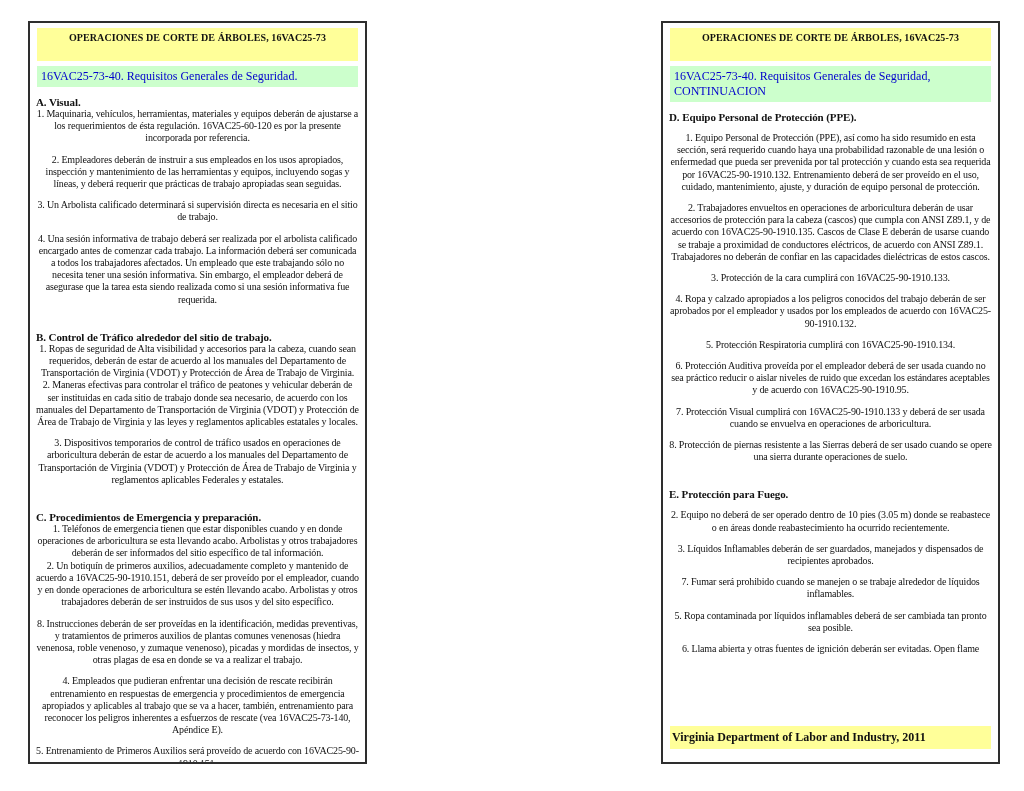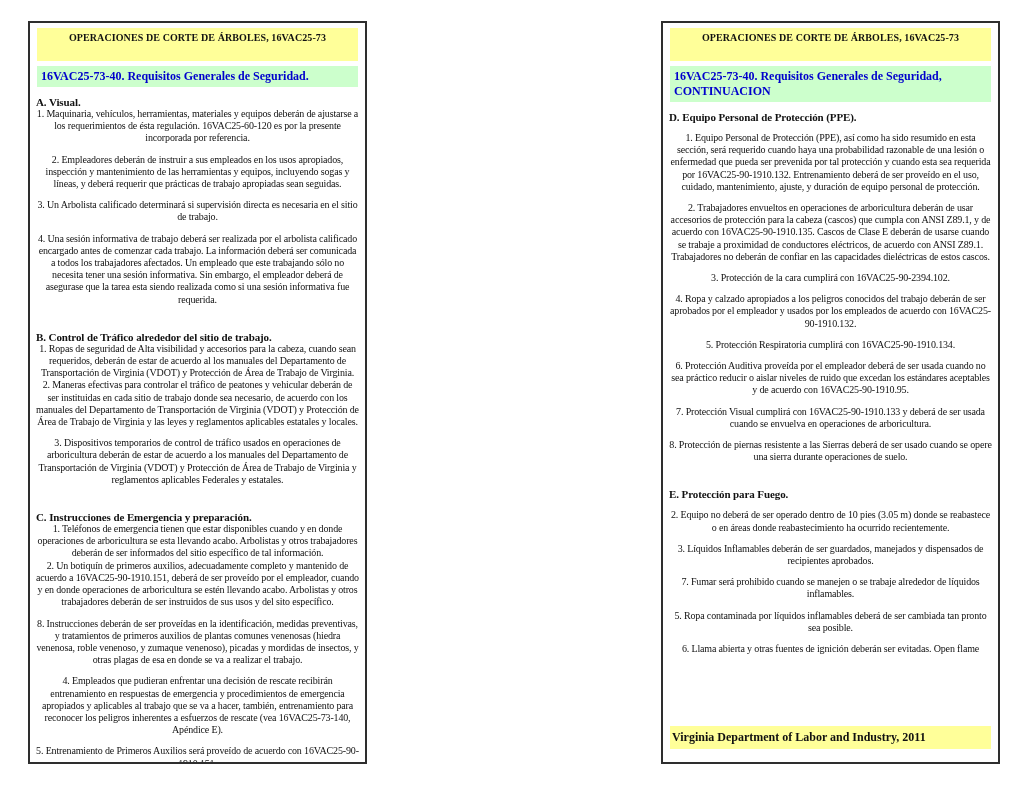--- a/index.html
+++ b/index.html
@@ -39,21 +39,21 @@
     font-size: 10px;
     text-align: center;
     padding: 4px 2px 18px 2px;
     margin: 1px 1px 5px 1px;
     letter-spacing: 0.1px;
     white-space: nowrap;
   }
   .subtitle-bar {
     background: var(--green);
     color: var(--blue);
-    font-weight: bold;
+    font-weight: normal;
     font-size: 12px;
     padding: 3px 4px 3px 4px;
     margin: 0 1px 7px 1px;
     white-space: pre-line;
     line-height: 1.25;
   }
 
   .sections { display: block; }
   .section-heading {
     font-weight: bold;
@@ -98,41 +98,41 @@
           <div class="para">3. Un Arbolista calificado determinará si supervisión directa es necesaria en el sitio de trabajo.</div>
           <div class="para">4. Una sesión informativa de trabajo deberá ser realizada por el arbolista calificado encargado antes de comenzar cada trabajo. La información deberá ser comunicada a todos los trabajadores  afectados. Un empleado que este trabajando sólo no necesita tener una sesión informativa. Sin embargo, el empleador deberá de asegurase que la tarea esta siendo realizada como si una sesión informativa fue requerida.</div>
         </div>
         <div class="section">
           <div class="section-heading">B. Control de Tráfico alrededor del sitio de trabajo.</div>
           <div class="para first">1. Ropas de seguridad de Alta visibilidad y accesorios para la cabeza, cuando sean requeridos, deberán de estar de acuerdo al los manuales del Departamento de Transportación de Virginia (VDOT) y Protección de Área de Trabajo de Virginia.
 2. Maneras efectivas para controlar el tráfico de peatones y vehicular deberán de ser instituidas en cada sitio de trabajo donde sea necesario, de acuerdo con los manuales del Departamento de Transportación de Virginia (VDOT) y Protección de Área de Trabajo de Virginia y las leyes y reglamentos aplicables estatales y locales.</div>
           <div class="para">3. Dispositivos temporarios de control de tráfico usados en operaciones de arboricultura deberán de estar de acuerdo a los manuales del Departamento de Transportación de Virginia (VDOT) y Protección de Área de Trabajo de Virginia y reglamentos aplicables Federales y estatales.</div>
         </div>
         <div class="section">
-          <div class="section-heading">C. Instrucciones de Emergencia y preparación.</div>
+          <div class="section-heading">C. Procedimientos de Emergencia y preparación.</div>
           <div class="para first">1. Teléfonos de emergencia tienen que estar disponibles cuando y en donde operaciones de arboricultura  se esta llevando acabo. Arbolistas y otros trabajadores deberán de ser informados del sitio específico de tal información.
 2. Un botiquín de primeros auxilios, adecuadamente completo y mantenido de acuerdo a 16VAC25-90-1910.151, deberá de ser proveído por el empleador, cuando y en donde operaciones de arboricultura se estén llevando acabo. Arbolistas y otros trabajadores deberán de ser instruidos de sus usos y del sito específico.</div>
           <div class="para">8. Instrucciones deberán de ser proveídas en la identificación, medidas preventivas, y tratamientos de primeros auxilios de plantas comunes venenosas (hiedra venenosa, roble venenoso, y zumaque venenoso), picadas y mordidas de insectos, y otras plagas de esa en donde se va a realizar el trabajo.</div>
           <div class="para">4. Empleados que pudieran enfrentar una decisión de rescate recibirán entrenamiento en respuestas de emergencia y procedimientos de emergencia apropiados y aplicables al trabajo que se va a hacer, también, entrenamiento para reconocer los peligros inherentes a esfuerzos de rescate (vea 16VAC25-73-140, Apéndice E).</div>
           <div class="para">5. Entrenamiento de Primeros Auxilios será proveído de acuerdo con 16VAC25-90-1910.151.</div>
         </div>
       </div>
     <div class="footer-bar">Virginia Department of Labor and Industry, 2011</div>
   </section>
 
   <section class="panel right">
     <div class="title-bar">OPERACIONES DE CORTE DE ÁRBOLES, 16VAC25-73</div>
     <div class="subtitle-bar">16VAC25-73-40. Requisitos  Generales de Seguridad,
 CONTINUACION</div>
     <div class="sections">
         <div class="section">
           <div class="section-heading">D. Equipo Personal de Protección (PPE).</div>
           <div class="para first">1. Equipo Personal de Protección  (PPE), así como ha sido resumido en esta sección, será requerido cuando haya una probabilidad razonable de una lesión o enfermedad que pueda ser prevenida por tal protección y cuando esta sea requerida por 16VAC25-90-1910.132. Entrenamiento deberá de ser proveído en el uso, cuidado, mantenimiento, ajuste, y duración de equipo personal de protección.</div>
           <div class="para">2. Trabajadores envueltos en operaciones de arboricultura deberán de usar accesorios de protección para la cabeza (cascos) que cumpla con ANSI Z89.1, y de acuerdo con 16VAC25-90-1910.135. Cascos de Clase E deberán de usarse cuando se trabaje a proximidad de conductores eléctricos, de acuerdo con ANSI Z89.1. Trabajadores no deberán de confiar en las capacidades dieléctricas de estos cascos.</div>
-          <div class="para">3. Protección de la cara cumplirá con 16VAC25-90-2394.102.</div>
+          <div class="para">3. Protección de la cara cumplirá con 16VAC25-90-1910.133.</div>
           <div class="para">4. Ropa y calzado apropiados a los peligros conocidos del trabajo deberán de ser aprobados por el empleador y usados por los empleados de acuerdo con 16VAC25-90-1910.132.</div>
           <div class="para">5. Protección Respiratoria cumplirá con 16VAC25-90-1910.134.</div>
           <div class="para">6. Protección Auditiva proveída por el empleador deberá de ser usada cuando no sea práctico reducir o aislar niveles de ruido que excedan los estándares aceptables y de acuerdo con 16VAC25-90-1910.95.</div>
           <div class="para">7. Protección Visual cumplirá con 16VAC25-90-1910.133 y deberá de ser usada cuando se envuelva en operaciones de arboricultura.</div>
           <div class="para">8. Protección de piernas resistente a las Sierras deberá de ser usado cuando se opere una sierra durante operaciones de suelo.</div>
         </div>
         <div class="section">
           <div class="section-heading">E. Protección para Fuego.</div>
           <div class="para">2. Equipo no deberá de ser operado dentro de 10 pies (3.05 m) donde se reabastece o en áreas donde reabastecimiento ha ocurrido recientemente.</div>
           <div class="para">3. Líquidos Inflamables deberán de ser guardados, manejados y dispensados de recipientes aprobados.</div>

